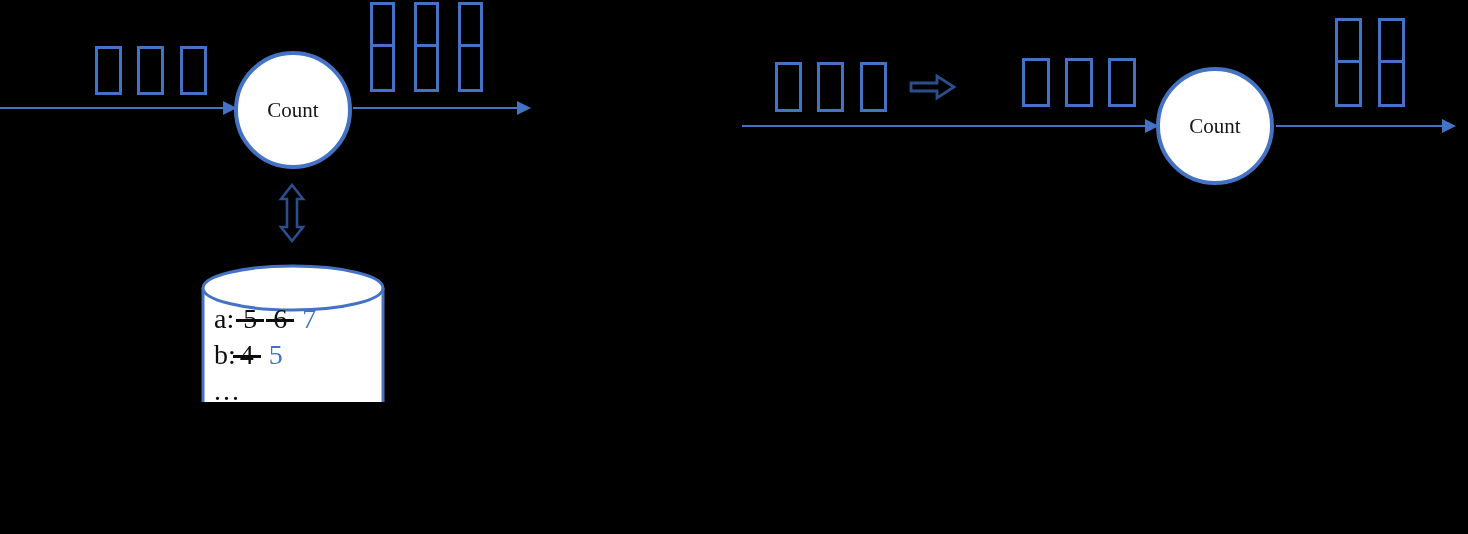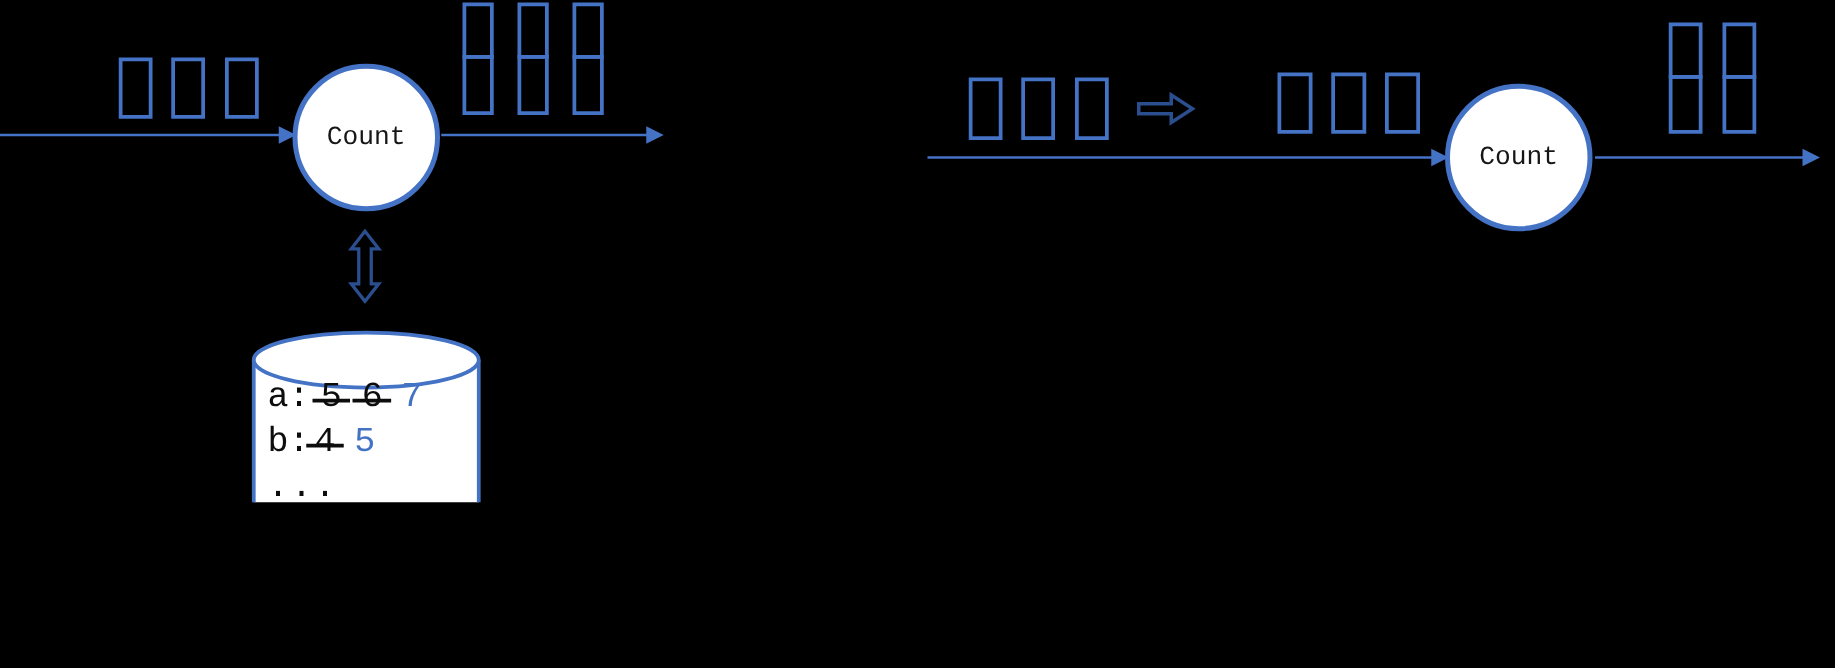--- a/index.html
+++ b/index.html
@@ -1,19 +1,19 @@
 <!DOCTYPE html>
 <html style="--accent: #4472C4; --accent-dark: #2B4E8F; --canvas-bg: #000000; --node-fill: #FFFFFF; --state-text: #0D0D0D;"><head>
 <meta charset="utf-8">
 <style>
   html,body { margin:0; padding:0; background:#000; }
   .canvas {
     position:relative; width:1468px; height:402px;
     background:var(--canvas-bg, #000);
-    font-family:Liberation Mono, monospace;
+    font-family:Liberation Serif, serif;
     overflow:hidden;
   }
   
   .hline { position:absolute; height:0; border-top:2px solid var(--accent, #4472C4); }
   .ahead { position:absolute; width:0; height:0;
            border-top:7px solid transparent; border-bottom:7px solid transparent;
            border-left:14px solid var(--accent, #4472C4); }
   
   .sq { position:absolute; border:3px solid var(--accent, #4472C4); background:transparent; }
   

